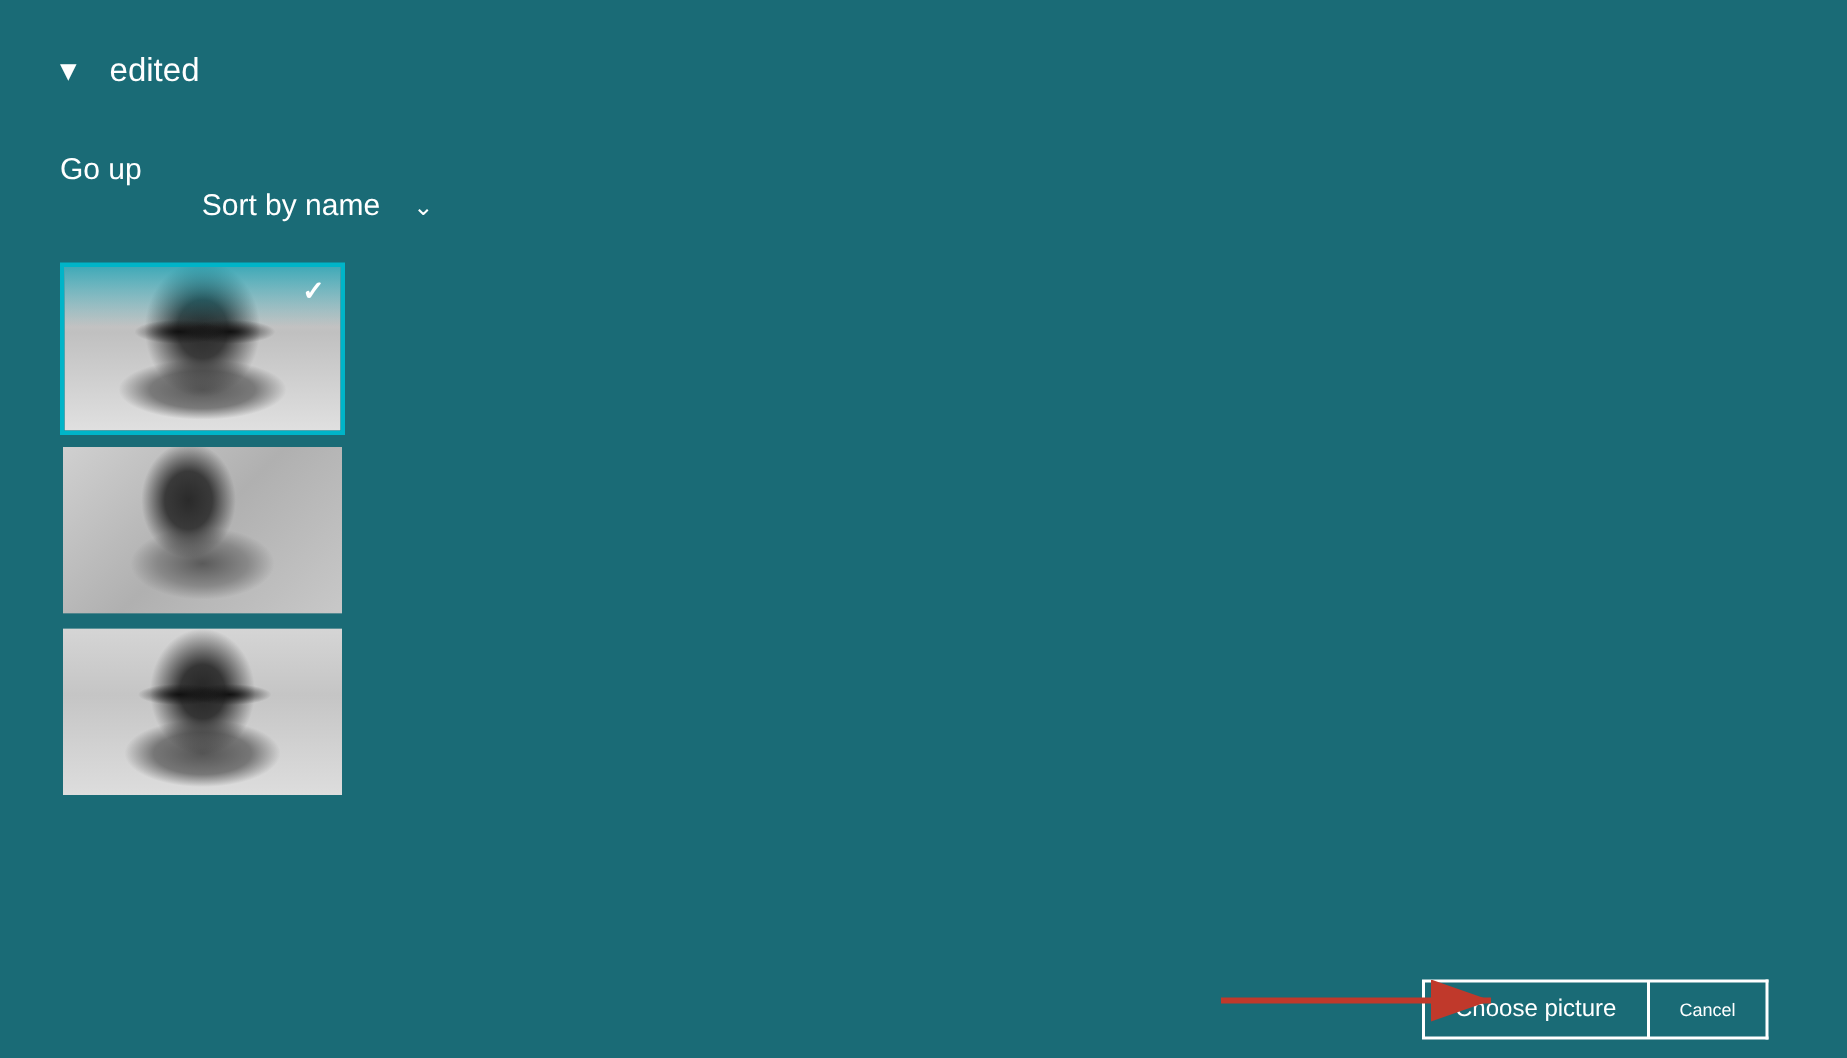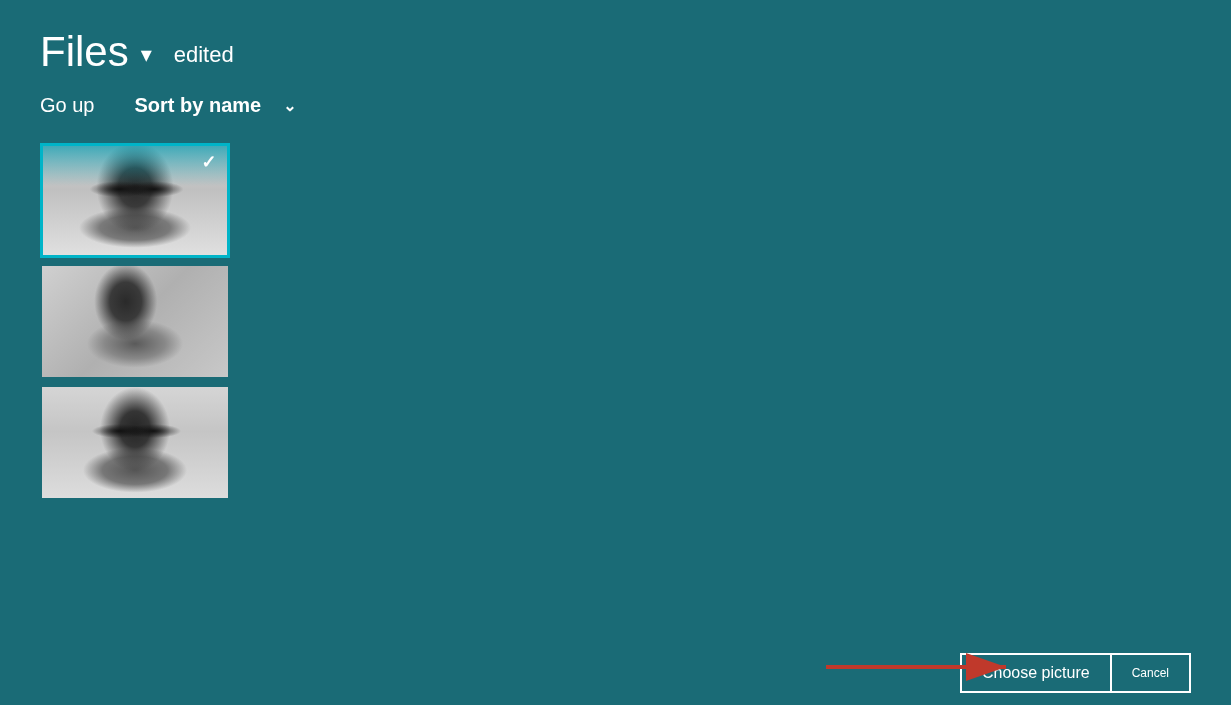--- a/index.html
+++ b/index.html
@@ -61,26 +61,27 @@
       border: none;
       cursor: pointer;
       padding: 0;
     }
 
     .sort-btn {
       display: flex;
       align-items: center;
       gap: 22px;
       font-size: 20px;
-      font-weight: 700;
+      font-weight: 400;
       color: white;
       background: none;
       border: none;
       cursor: pointer;
       padding: 0;
+      margin-top: 48px;
     }
 
     .sort-chevron {
       font-size: 16px;
       color: white;
     }
 
     .file-grid {
       padding: 10px 40px;
       display: flex;
@@ -207,21 +208,21 @@
       right: 0;
       height: 40px;
       background: linear-gradient(to bottom, rgba(0, 150, 170, 0.7) 0%, transparent 100%);
       z-index: 5;
     }
 
     .bottom-bar {
       position: absolute;
       bottom: 0;
       left: 0;
-      right: 0;
+      right: 12px;
       height: 65px;
       display: flex;
       align-items: center;
       justify-content: flex-end;
       padding: 0 40px;
       gap: 0;
     }
 
     .arrow-hint {
       position: absolute;
@@ -259,21 +260,20 @@
       font-size: 12px;
       cursor: pointer;
       font-family: 'Segoe UI', Arial, sans-serif;
       font-weight: 300;
     }
   </style>
 </head>
 <body>
 
 <div class="header">
-  <span class="title">Files</span>
   <span class="dropdown-icon">▾</span>
   <span class="edited-label">edited</span>
 </div>
 
 <div class="toolbar">
   <button class="go-up-btn">Go up</button>
   <button class="sort-btn">
     <span>Sort by name</span>
     <span class="sort-chevron">⌄</span>
   </button>

